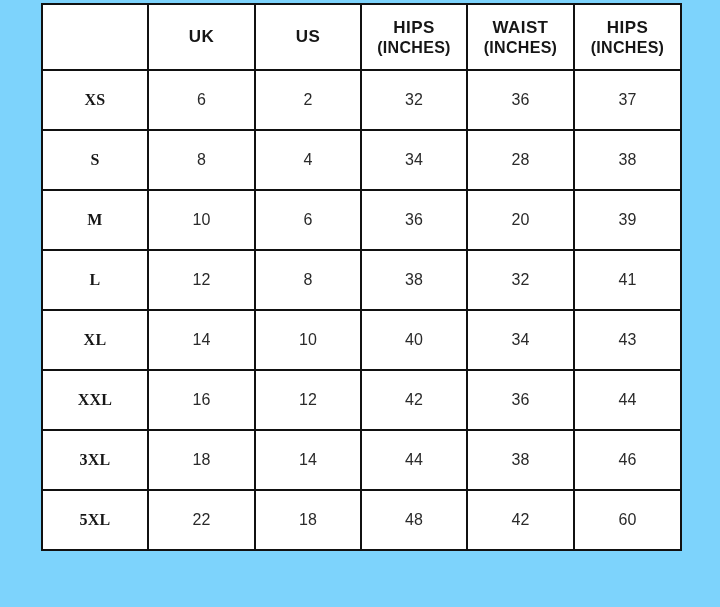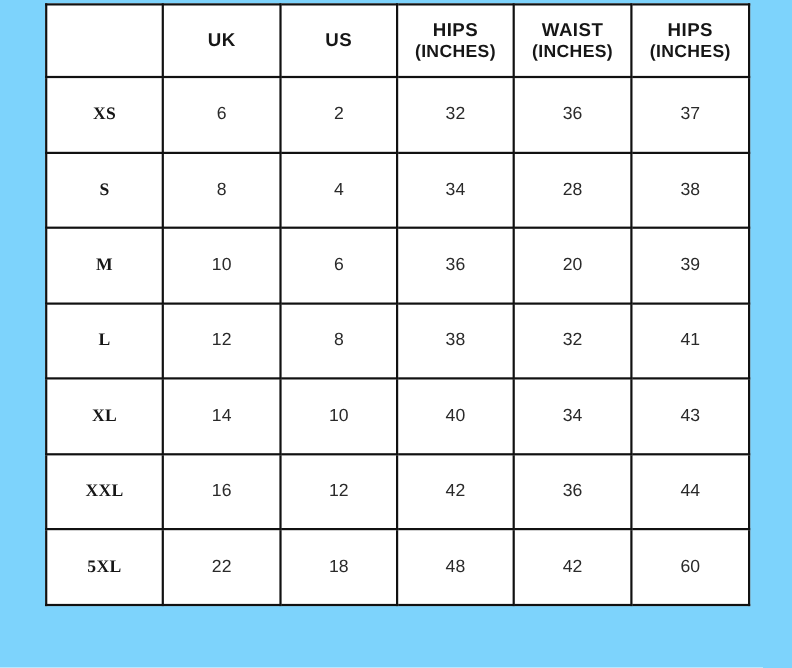--- a/index.html
+++ b/index.html
@@ -148,20 +148,28 @@
       </tr>
       <tr>
         <td class="rowlabel">XXL</td>
         <td>16</td>
         <td>12</td>
         <td>42</td>
         <td>36</td>
         <td>44</td>
       </tr>
       <tr>
+        <td class="rowlabel">3XL</td>
+        <td>18</td>
+        <td>14</td>
+        <td>44</td>
+        <td>38</td>
+        <td>46</td>
+      </tr>
+      <tr>
         <td class="rowlabel">5XL</td>
         <td>22</td>
         <td>18</td>
         <td>48</td>
         <td>42</td>
         <td>60</td>
       </tr>
     </tbody>
   </table>
 </div>

